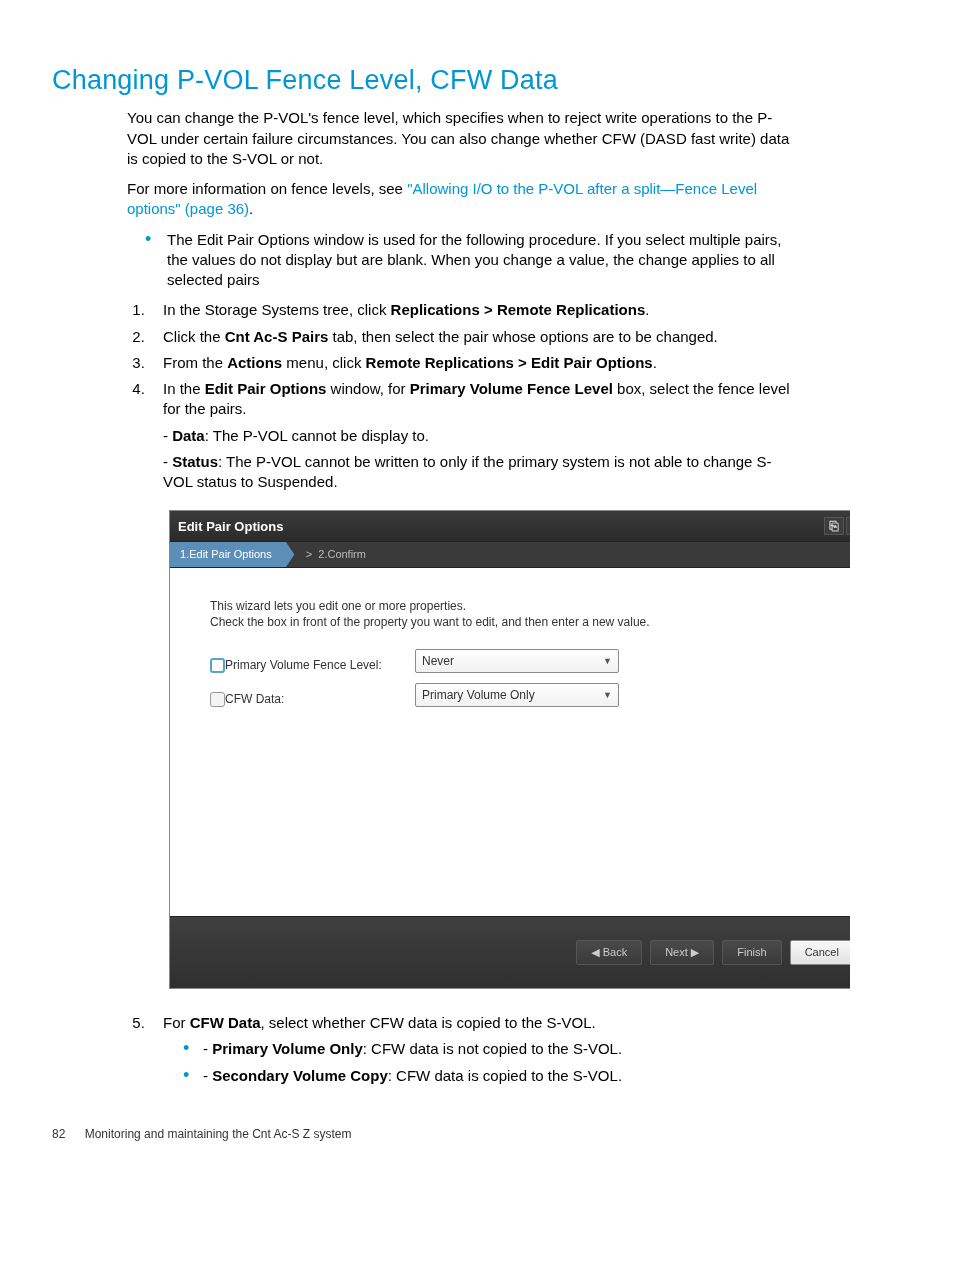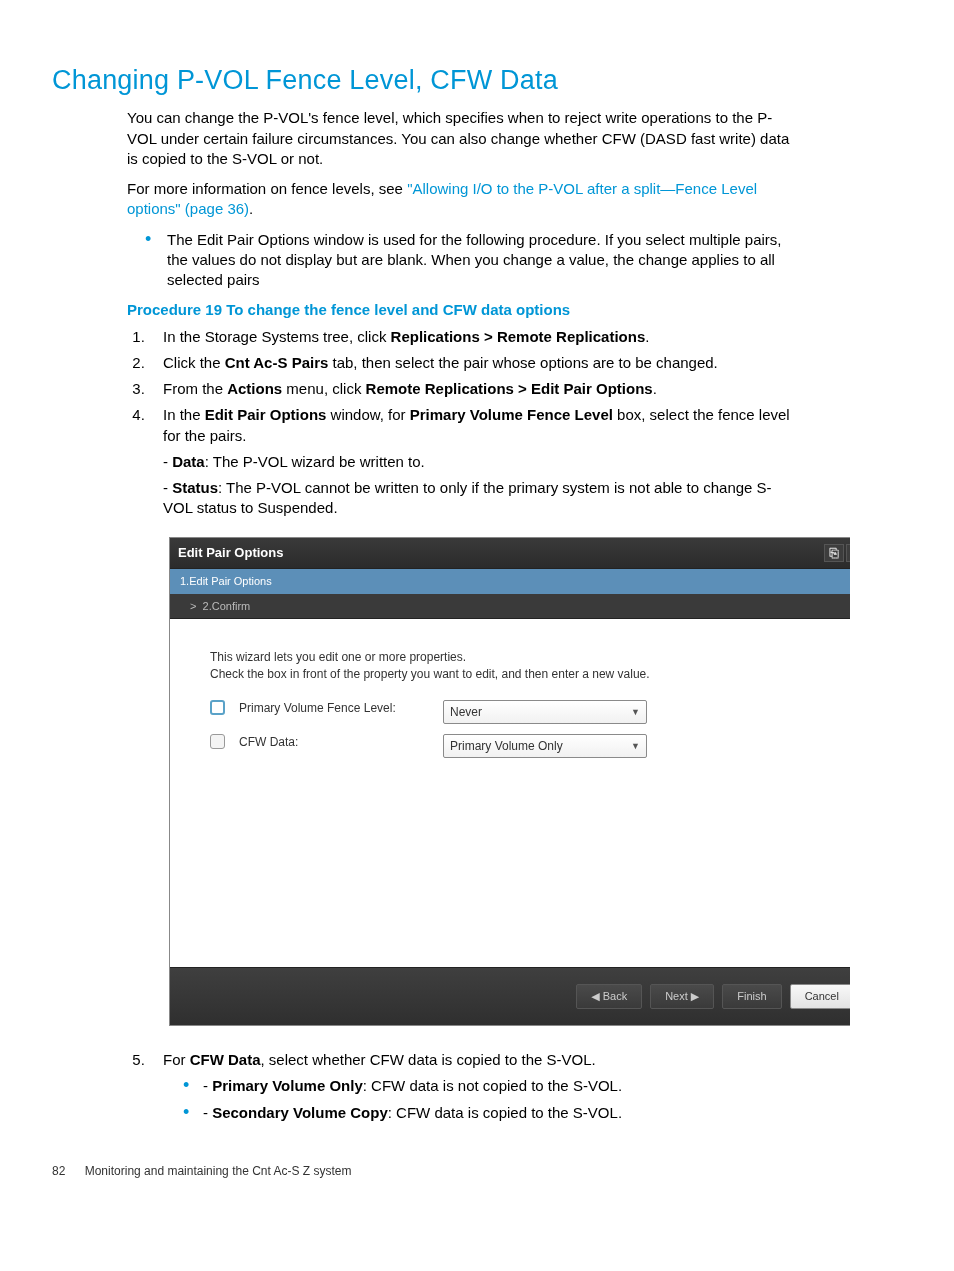--- a/index.html
+++ b/index.html
@@ -63,47 +63,46 @@
   }
   .dlg-steps {
     background: #3a3a3a;
     color: #bbb;
     font-size: 11px;
     padding: 0;
     display:flex;
     align-items:stretch;
     border-top:1px solid #222;
     border-bottom:1px solid #222;
-    flex-direction:column;
   }
   .step { padding:5px 14px 5px 10px; position:relative; }
   .step.active { background:#5c8fb8; color:#fff; }
   .step.active::after{
     content:""; position:absolute; right:-8px; top:0; bottom:0;
     border-left:8px solid #5c8fb8; border-top:12px solid transparent; border-bottom:12px solid transparent;
   }
   .dlg-body { padding: 30px 28px 8px 40px; min-height: 310px; }
   .dlg-intro { font-size: 12px; color:#333; margin-bottom: 18px; }
-  .form-row { display:flex; align-items:flex-start; gap:14px; margin-bottom:10px; }
+  .form-row { display:flex; align-items:flex-end; margin-bottom:10px; }
   .chk {
     width:15px; height:15px; border:2px solid #5aa2c8; border-radius:3px;
     box-sizing:border-box; display:inline-block;
   }
   .chk.grey { border:1px solid #999; background:#f4f4f4; width:15px; height:15px; }
   .flabel { width: 190px; color:#333; font-size:12px; }
   .select {
     width: 190px; border:1px solid #8a8a8a; border-radius:2px;
     padding:3px 6px; font-size:12px; color:#333;
     display:flex; justify-content:space-between; align-items:center;
     background:linear-gradient(#fff,#f1f1f1);
   }
   .select .caret { font-size:9px; color:#555; }
   .dlg-footer {
     background: linear-gradient(#3f3f3f,#2f2f2f);
-    padding: 16px 10px;
+    padding: 23px 10px;
     display:flex; justify-content:flex-end; gap:8px;
     border-top:1px solid #222;
     align-items:flex-end;
   }
   .dlg-btn {
     font-size:11px; color:#ccc; padding:4px 14px;
     border:1px solid #555; border-radius:2px;
     background:linear-gradient(#4a4a4a,#3a3a3a);
   }
   .dlg-btn.light { background:linear-gradient(#f8f8f8,#e3e3e3); color:#333; border-color:#888; }
@@ -126,35 +125,34 @@
   <p class="para">You can change the P-VOL's fence level, which specifies when to reject write operations to the P-VOL under certain failure circumstances. You can also change whether CFW (DASD fast write) data is copied to the S-VOL or not.</p>
 
   <p class="para">
     <span>For more information on fence levels, see </span><a class="link" href="#">"Allowing I/O to the P-VOL after a split—Fence Level options" (page 36)</a><span>.</span>
   </p>
 
   <ul class="prereq">
     <li>The Edit Pair Options window is used for the following procedure. If you select multiple pairs, the values do not display but are blank. When you change a value, the change applies to all selected pairs</li>
   </ul>
 
-  <div class="proc-title">Procedure 19 To change the fence level and CFW data options</div>
 
   <ol class="proc">
     <li>
       <span>In the Storage Systems tree, click </span><b>Replications &gt; Remote Replications</b><span>.</span>
     </li>
     <li>
       <span>Click the </span><b>Cnt Ac-S Pairs</b><span> tab, then select the pair whose options are to be changed.</span>
     </li>
     <li>
       <span>From the </span><b>Actions</b><span> menu, click </span><b>Remote Replications &gt; Edit Pair Options</b><span>.</span>
     </li>
     <li>
       <span>In the </span><b>Edit Pair Options</b><span> window, for </span><b>Primary Volume Fence Level</b><span> box, select the fence level for the pairs.</span>
-      <div class="sub">- <b>Data</b><span>: The P-VOL wizard be written to.</span></div>
+      <div class="sub">- <b>Data</b><span>: The P-VOL cannot be display to.</span></div>
       <div class="sub">- <b>Status</b><span>: The P-VOL cannot be written to only if the primary system is not able to change S-VOL status to Suspended.</span></div>
     </li>
   </ol>
 
   <div class="dialog">
     <div class="dlg-title">
       <span>Edit Pair Options</span>
       <div class="dlg-title-right">
         <span class="win-btn">⎘</span>
         <span class="win-btn">☐</span>

